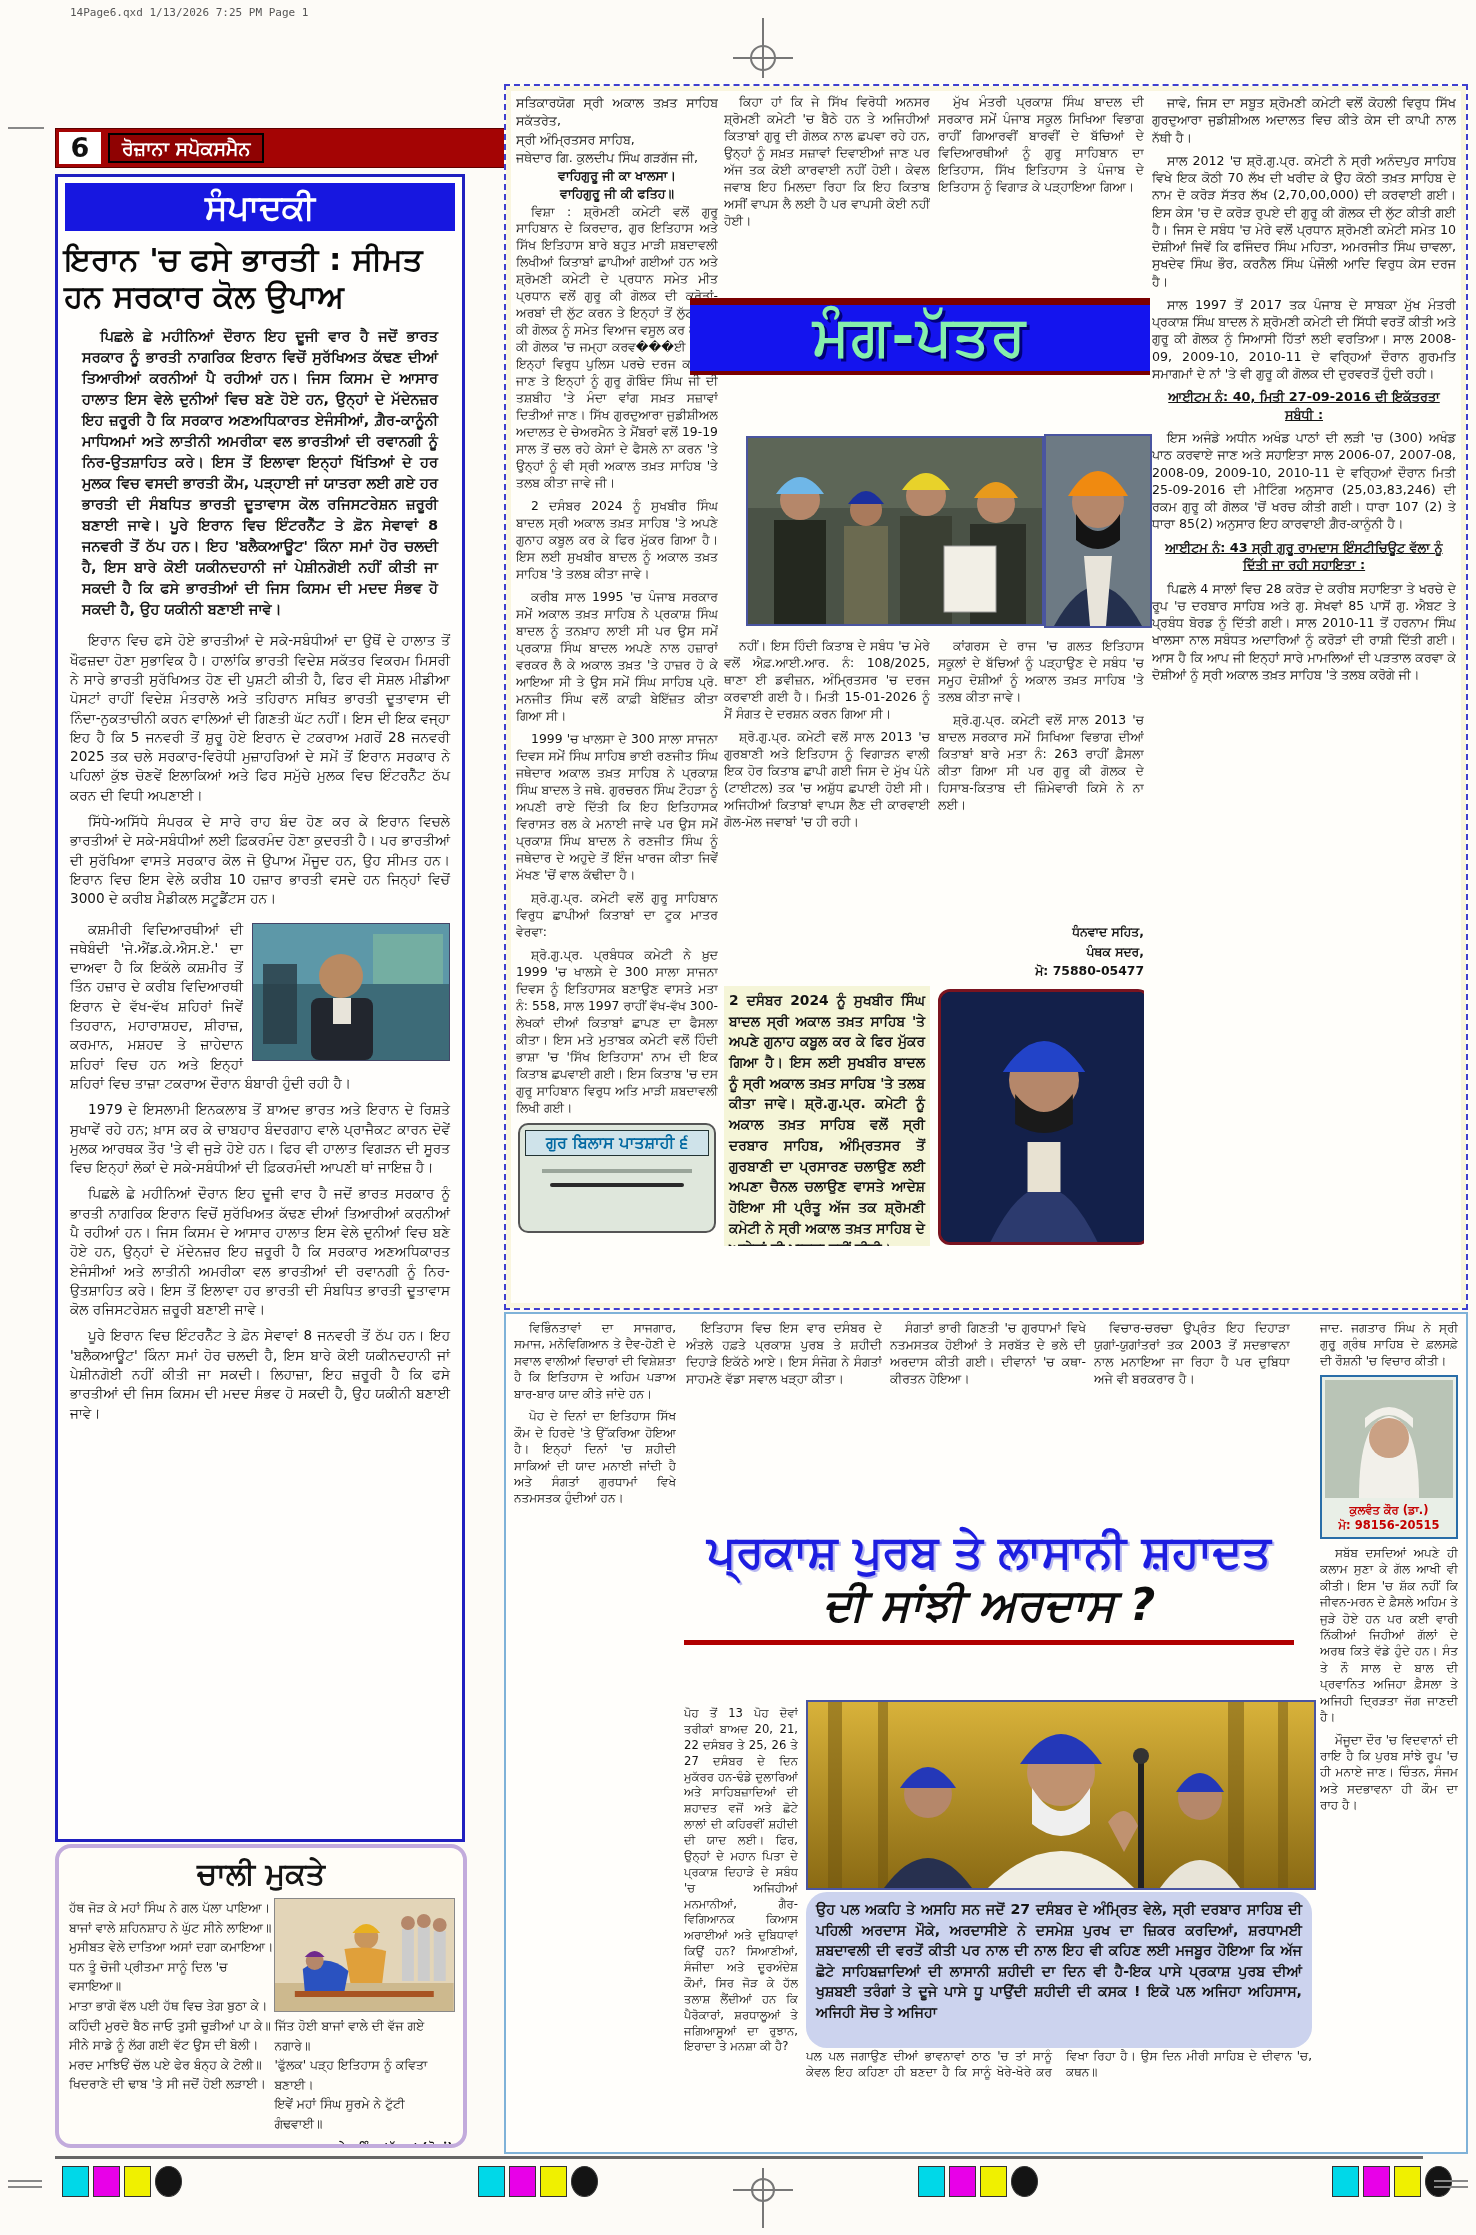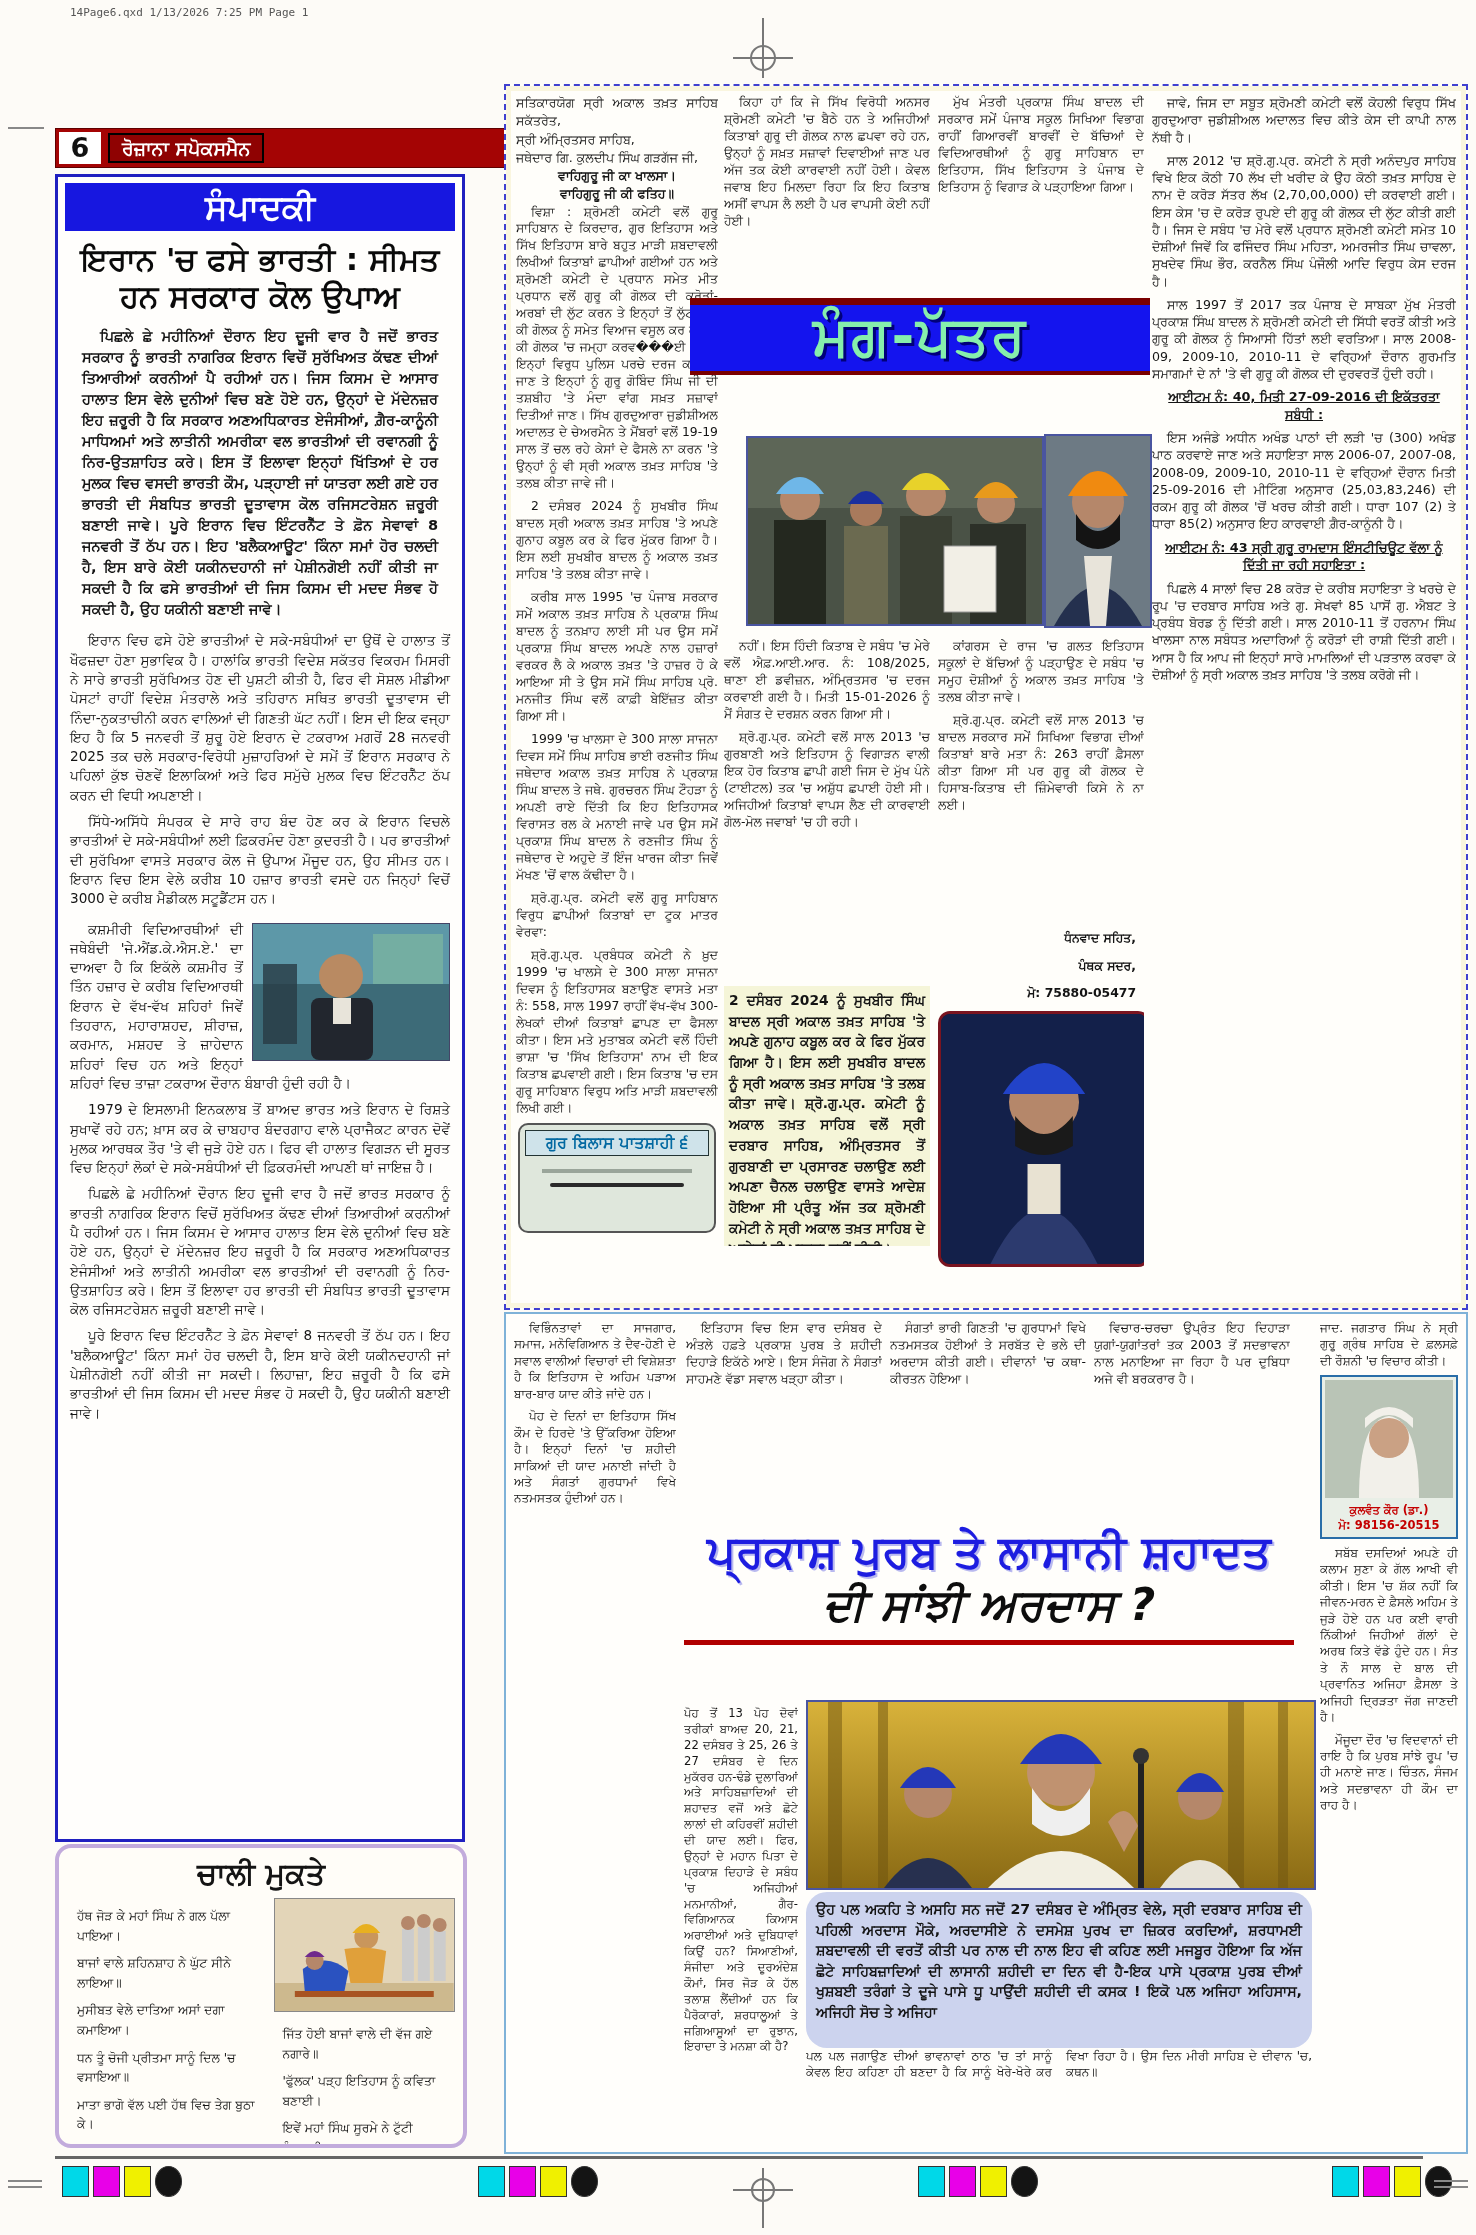--- a/index.html
+++ b/index.html
@@ -14,21 +14,21 @@
   .pn{position:absolute;left:3px;top:3px;width:42px;height:32px;background:#fff;color:#111;
       font-weight:bold;font-size:27px;text-align:center;line-height:32px;}
   .masthead{position:absolute;left:52px;top:4px;background:#8f0202;border:2px solid #000;color:#fff;
       font-weight:bold;font-size:19px;padding:1px 12px;line-height:24px;}
   .datebox{position:absolute;right:3px;top:3px;background:#fff;border:1px solid #777;color:#7d0000;
       font-weight:bold;font-size:19px;padding:0 12px;line-height:32px;}
   
   .edbox{border:3px solid #2020c0;background:#fffefc;overflow:hidden;}
   .edlabel{margin:6px 7px 4px;background:#1717e0;color:#fff;font-weight:bold;font-size:34px;
       text-align:center;line-height:48px;height:48px;}
-  .edhead{font-weight:bold;font-size:31px;line-height:1.18;text-align:center;margin:10px 6px 12px;color:#0a0a0a;}
+  .edhead{font-weight:bold;font-size:31px;line-height:1.18;text-align:left;margin:10px 6px 12px;color:#0a0a0a;}
   .edlead{font-weight:bold;font-size:14.5px;text-align:justify;padding:0 24px;line-height:1.45;}
   .edbody{font-size:13.6px;text-align:justify;padding:4px 12px 0;line-height:1.42;}
   .edbody .para,.edlead .para{margin:0 0 7px;text-indent:18px;}
   .inset-photo{float:right;width:196px;height:136px;margin:3px 0 5px 9px;border:1px solid #446;}
   
   .memобox{border:2px dashed #4040d0;background:#fffefa;box-shadow:inset 0 0 0 5px #faf6df;}
   .col{position:absolute;font-size:12.4px;line-height:1.37;text-align:justify;overflow:hidden;}
   .col .para{margin:0 0 6px;text-indent:15px;}
   .addr-line{margin:0;line-height:1.45;font-size:12.6px;}
   .addr-line:nth-child(4),.addr-line:nth-child(5){text-align:center;font-weight:bold;}
@@ -51,21 +51,21 @@
   .bighead1{color:var(--headline_blue,#1d1de0);font-weight:800;font-size:45px;line-height:1.05;
       text-align:center;text-shadow:2px 2px 0 #b9b9ef;}
   .bighead2{color:#0d0d0d;font-weight:800;font-style:italic;font-size:44px;line-height:1.1;text-align:center;margin-top:6px;}
   .redrule{height:5px;background:var(--red_rule,#b00000);margin-top:10px;}
   .caption-hl{background:var(--caption_lavender,#ccd3ee);font-weight:bold;font-size:14.2px;line-height:1.45;
       text-align:justify;padding:7px 10px;border-radius:21px;}
   .portrait-cap{color:#c40000;font-weight:bold;font-size:11.5px;text-align:center;line-height:1.35;}
   
   .poembox{border:4px solid var(--poem_border,#c2abdc);border-radius:16px;background:#fffdf8;overflow:hidden;}
   .poemtitle{font-weight:bold;font-size:30px;text-align:center;margin:8px 0 6px;}
-  .poem-line{margin:8px;font-size:12.4px;line-height:1.58;}
+  .poem-line{margin:0;font-size:12.4px;line-height:1.58;}
   .poem-author{font-weight:bold;font-size:12.6px;text-align:right;margin-top:6px;}
   
   .swgroup{display:flex;gap:4px;}
   .sw{width:25px;height:29px;border:1px solid #333;}
   .sw.k{border-radius:50%;}
   .grayrule{background:#666;}
 </style>
 </head>
 <body>
 

